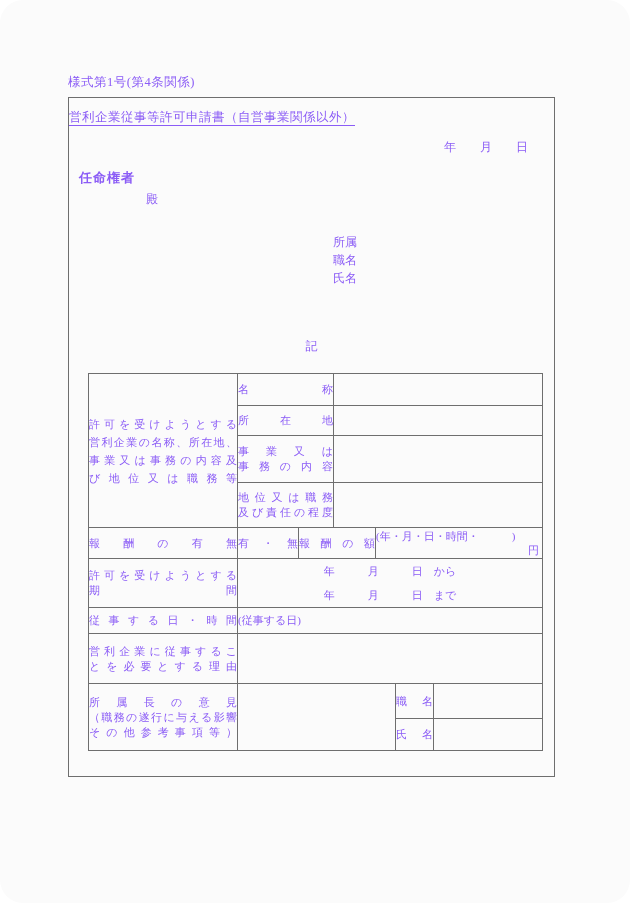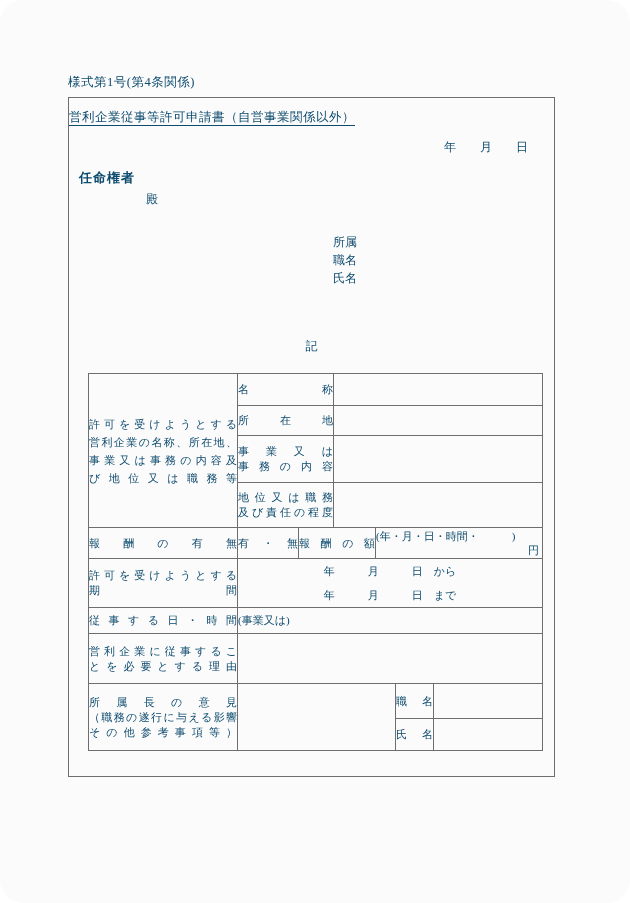--- a/index.html
+++ b/index.html
@@ -1,21 +1,21 @@
 <!DOCTYPE html>
 <html><head>
 <meta charset="utf-8">
 <style>
   html,body { margin:0; padding:0; }
   .page {
     position:relative;
     width:630px; height:903px;
     background:#fbfbfb;
     font-family:"Liberation Serif","DejaVu Serif",serif;
-    color:#0c4a6e;
+    color:#8b5cf6;
     overflow:hidden;
     border-radius:23px;
   }
   .form-number {
     position:absolute; left:68px; top:74px;
     font-size:12.5px; letter-spacing:0.5px;
   }
   .outer {
     position:absolute; left:68px; top:97px;
     width:485px; height:678px;
@@ -134,21 +134,21 @@
           </td>
         </tr>
         <tr class="r6">
           <td class="jl">許可を受けようとする
 期間</td>
           <td class="center" colspan="6">年　　　月　　　日　から
 年　　　月　　　日　まで</td>
         </tr>
         <tr class="r7">
           <td class="jl">従事する日・時間</td>
-          <td class="plain" colspan="6">(事業又は)</td>
+          <td class="plain" colspan="6">(従事する日)</td>
         </tr>
         <tr class="r8">
           <td class="jl">営利企業に従事するこ
 とを必要とする理由</td>
           <td class="plain" colspan="6"></td>
         </tr>
         <tr class="r9">
           <td class="jl" rowspan="2">所属長の意見
 （職務の遂行に与える影響
 その他参考事項等）</td>

